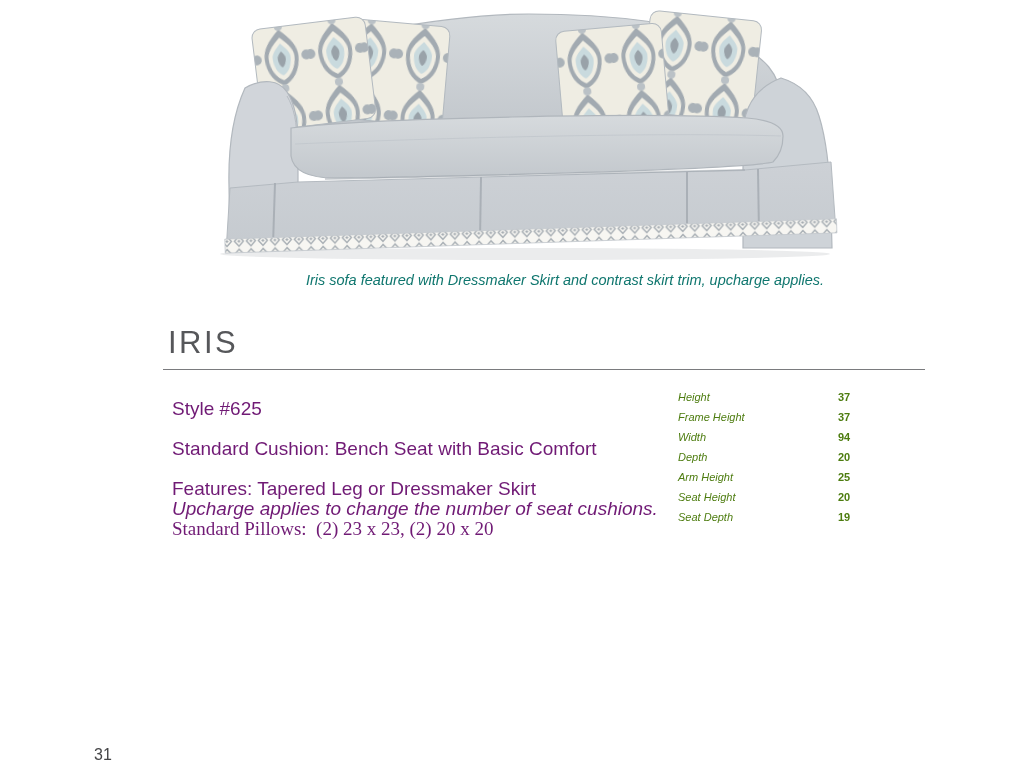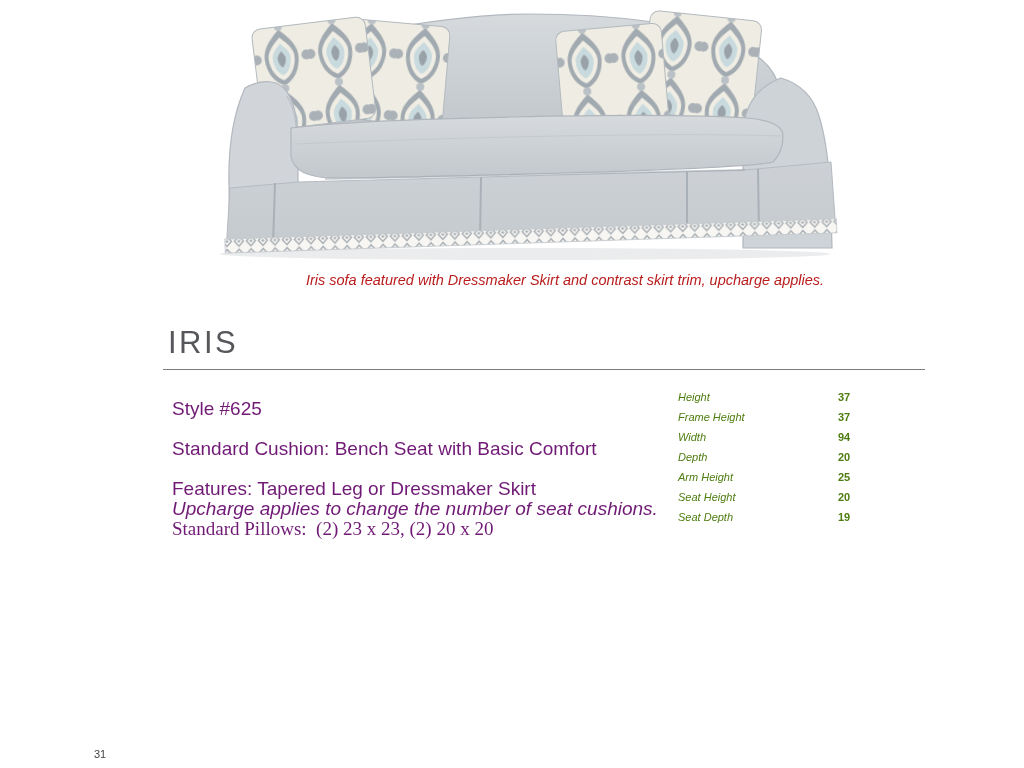--- a/index.html
+++ b/index.html
@@ -25,21 +25,21 @@
   .sofa-figure svg { display: block; width: 100%; height: 100%; }
   .caption {
     position: absolute;
     left: 200px;
     top: 271px;
     width: 730px;
     text-align: center;
     font-style: italic;
     font-size: 14.5px;
     line-height: 18px;
-    color: #b91c1c;
+    color: #0f766e;
   }
   .page-title {
     position: absolute;
     left: 168px;
     top: 326px;
     font-size: 31px;
     line-height: 34px;
     letter-spacing: 2.5px;
     color: #56575a;
     font-weight: normal;
@@ -76,21 +76,21 @@
   .spec-row { display: flex; }
   .spec-label {
     font-style: italic;
     width: 160px;
   }
   .spec-value { width: 36px; font-weight: bold; }
   .page-number {
     position: absolute;
     left: 94px;
     top: 747px;
-    font-size: 11px;
+    font-size: 16px;
     line-height: 15px;
     color: #454547;
   }
 </style>
 </head>
 <body>
 
 <div class="sofa-figure">
   <svg viewBox="0 0 662 258" xmlns="http://www.w3.org/2000/svg">
     <defs>

